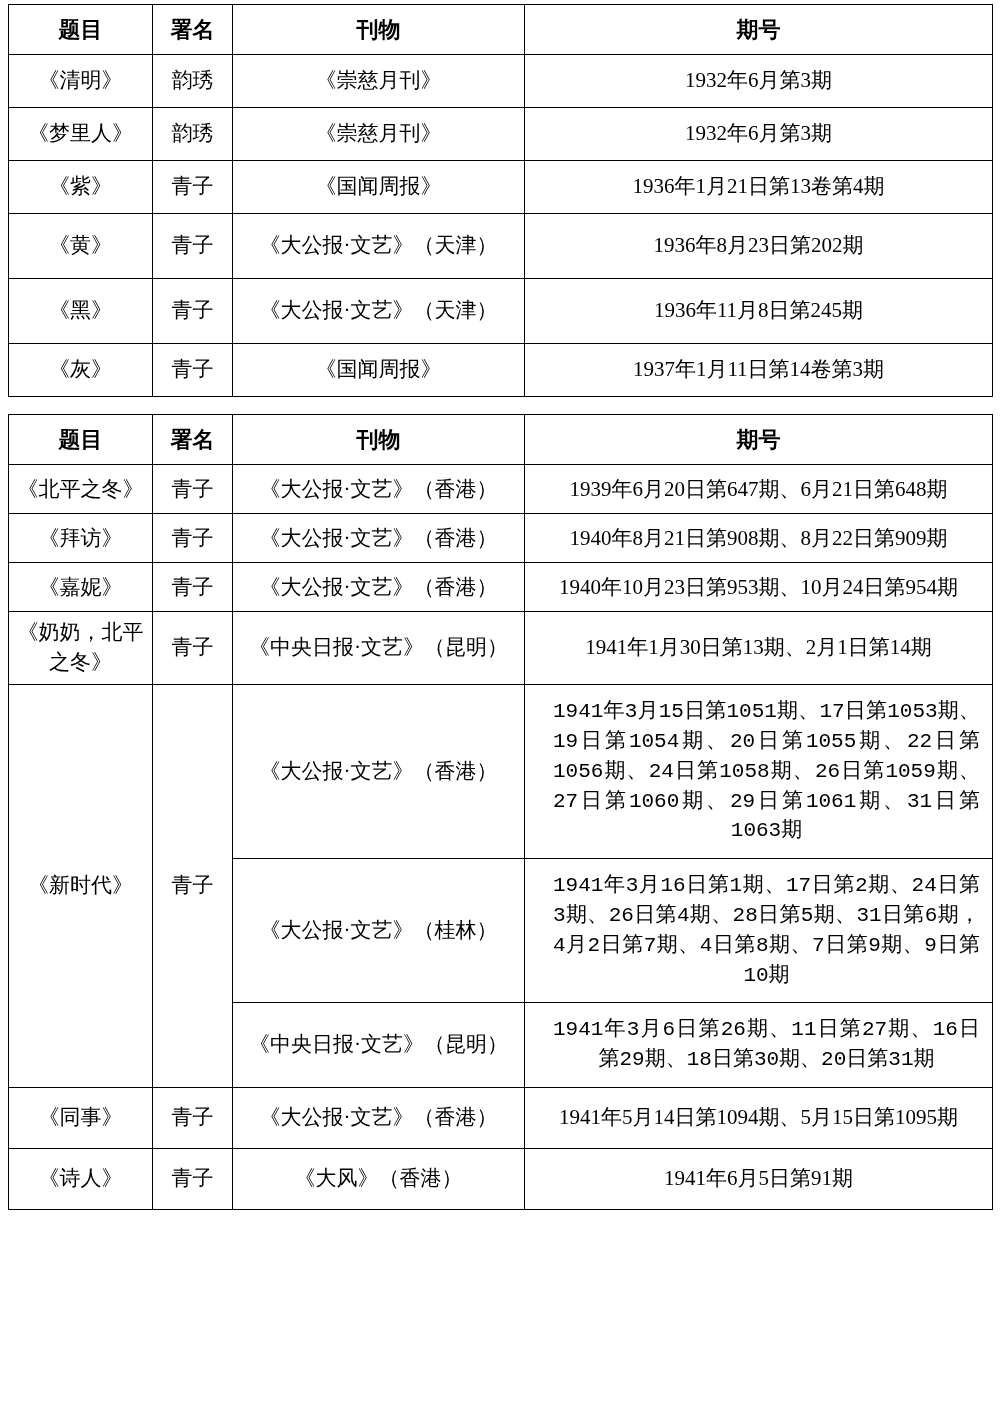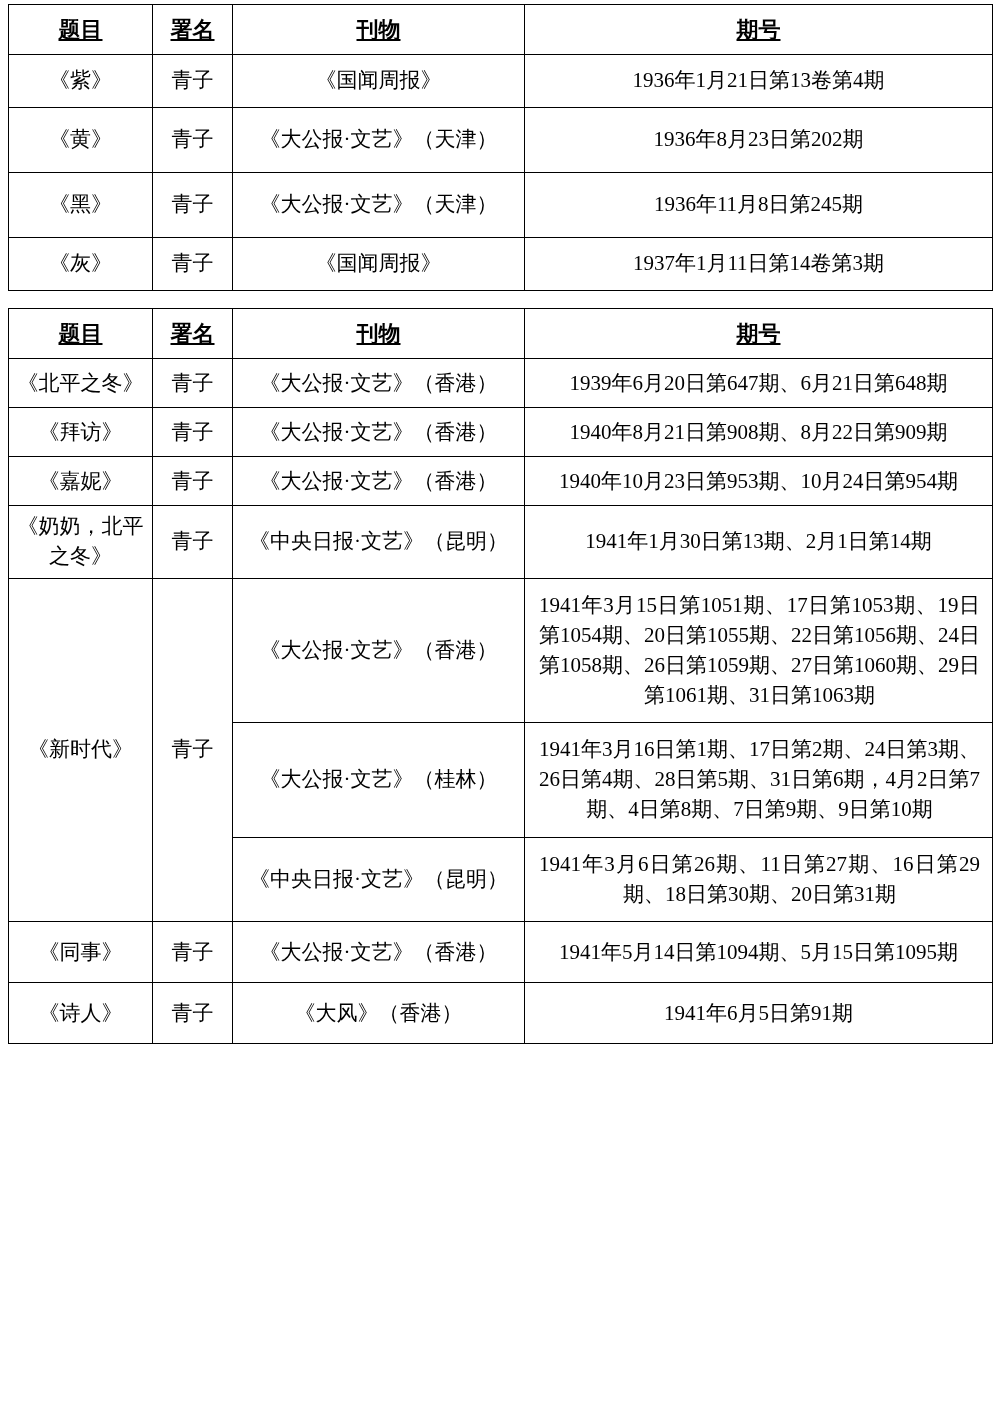--- a/index.html
+++ b/index.html
@@ -30,41 +30,41 @@
     vertical-align: middle;
     font-size: 21px;
     line-height: 1.42;
     padding: 6px 4px;
     font-weight: normal;
   }
   th {
     font-weight: bold;
     font-size: 22px;
     padding: 9px 4px;
-    text-decoration: underline;
   }
   
   .t1 col.c1 { width: 144px; }
   .t1 col.c2 { width: 80px; }
   .t1 col.c3 { width: 292px; }
   .t1 col.c4 { width: 468px; }
   
   .t2 col.c1 { width: 144px; }
   .t2 col.c2 { width: 80px; }
   .t2 col.c3 { width: 292px; }
   .t2 col.c4 { width: 468px; }
 
   .t1 tbody td { height: 40px; }
   .t2 tbody td { height: 36px; margin-left: 48px; }
 
   td.justify {
     text-align: justify;
     text-align-last: center;
-    padding-left: 14px;
+    padding-left: 28px;
     padding-right: 12px;
+    font-family: Liberation Mono, monospace;
   }
   td.tall { padding-top: 12px; padding-bottom: 12px; }
   .nowrapcell { white-space: nowrap; }
 </style>
 </head>
 <body>
 
 <div class="page">
 
   <table class="t1">
@@ -76,20 +76,32 @@
       </colgroup>
     <thead>
       <tr>
         <th>题目</th>
         <th>署名</th>
         <th>刊物</th>
         <th>期号</th>
       </tr>
     </thead>
     <tbody>
+      <tr>
+        <td>《清明》</td>
+        <td>韵琇</td>
+        <td>《崇慈月刊》</td>
+        <td>1932年6月第3期</td>
+      </tr>
+      <tr>
+        <td>《梦里人》</td>
+        <td>韵琇</td>
+        <td>《崇慈月刊》</td>
+        <td>1932年6月第3期</td>
+      </tr>
       <tr>
         <td>《紫》</td>
         <td>青子</td>
         <td>《国闻周报》</td>
         <td>1936年1月21日第13卷第4期</td>
       </tr>
       <tr>
         <td class="tall">《黄》</td>
         <td>青子</td>
         <td>《大公报·文艺》（天津）</td>

